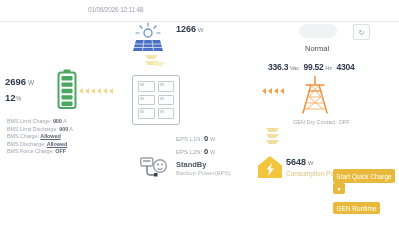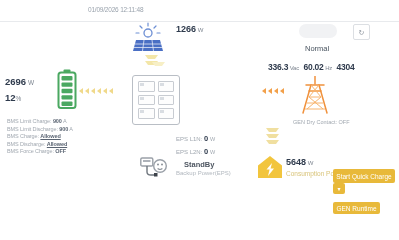--- a/index.html
+++ b/index.html
@@ -53,21 +53,21 @@
   .tower{position:absolute;left:300px;top:76px;width:30px;height:38px;}
   .grid-line{position:absolute;left:268px;top:62px;font-size:8.5px;font-weight:bold;color:#2f3b4d;white-space:nowrap;letter-spacing:-.2px;}
   .grid-line .u{font-size:6px;font-weight:normal;color:#7d8590;}
   .grid-dry{position:absolute;left:293px;top:119px;font-size:5.5px;color:#a1a8b0;white-space:nowrap;}
 
   
   .eps-l1{position:absolute;left:176px;top:134px;font-size:6px;color:#a1a8b0;white-space:nowrap;}
   .eps-l2{position:absolute;left:176px;top:147px;font-size:6px;color:#a1a8b0;white-space:nowrap;}
   .eps-l1 b,.eps-l2 b{font-size:7.5px;color:#2f3b4d;}
   .eps-l1 .u,.eps-l2 .u{color:#a1a8b0;font-size:5.5px;}
-  .eps-state{position:absolute;left:176px;top:160px;font-size:7.5px;font-weight:bold;color:#4d5560;white-space:nowrap;margin-left:8px;}
+  .eps-state{position:absolute;left:176px;top:160px;font-size:7.5px;font-weight:bold;color:#4d5560;white-space:nowrap;}
   .eps-sub{position:absolute;left:176px;top:170px;font-size:6px;color:#b2b8bf;white-space:nowrap;}
   .gen-ico{position:absolute;left:140px;top:155px;width:28px;height:24px;}
 
   
   .house-ico{position:absolute;left:257px;top:155px;width:26px;height:24px;}
   .cons-val{position:absolute;left:286px;top:157px;font-size:9px;font-weight:bold;color:#2f3b4d;white-space:nowrap;}
   .cons-val .u{font-size:6px;font-weight:normal;color:#7d8590;}
   .cons-lbl{position:absolute;left:286px;top:170px;font-size:6.5px;color:#d9c47a;white-space:nowrap;}
 
   
@@ -189,21 +189,21 @@
     <div class="inv-cell"></div>
     <div class="inv-cell"></div>
     <div class="inv-cell"></div>
     <div class="inv-cell"></div>
   </div>
   <div class="flow flow-inv-up">
     <span class="chev-d"></span>
   </div>
 
   <div class="grid-line">
-    <span>336.3</span><span class="u">&nbsp;</span><span class="u">Vac</span>&nbsp;&nbsp;<span>60.02</span><span class="u">&nbsp;</span><span class="u">Hz</span>&nbsp;&nbsp;<span>4304</span>
+    <span>336.3</span><span class="u">&nbsp;</span><span class="u">Vac</span>&nbsp;&nbsp;<span>99.52</span><span class="u">&nbsp;</span><span class="u">Hz</span>&nbsp;&nbsp;<span>4304</span>
   </div>
   <div class="tower">
     <svg viewBox="0 0 30 38" width="30" height="38">
       <g stroke="#f0913c" stroke-width="1.5" stroke-linecap="round" fill="none">
         <line x1="15" y1="0" x2="15" y2="8"></line>
         <line x1="6" y1="9" x2="24" y2="9"></line>
         <line x1="9" y1="15" x2="21" y2="15"></line>
         <line x1="11" y1="9" x2="3" y2="37"></line>
         <line x1="19" y1="9" x2="27" y2="37"></line>
       </g>

